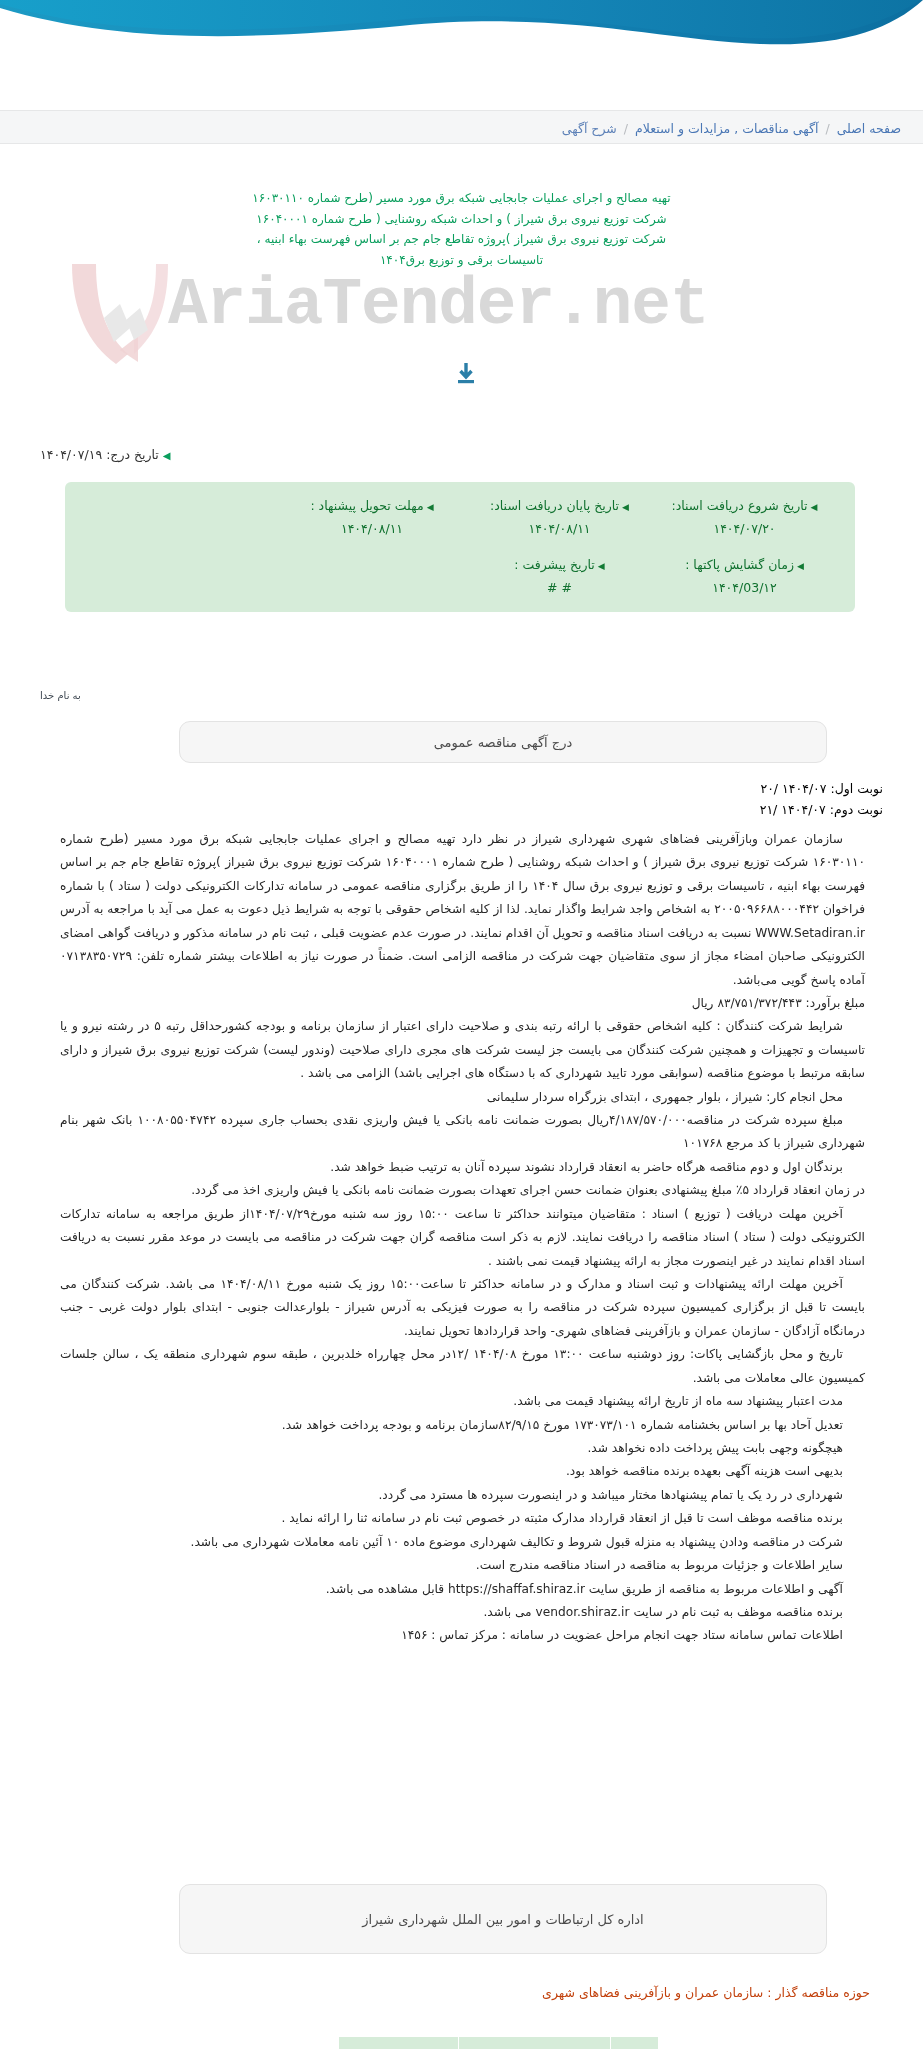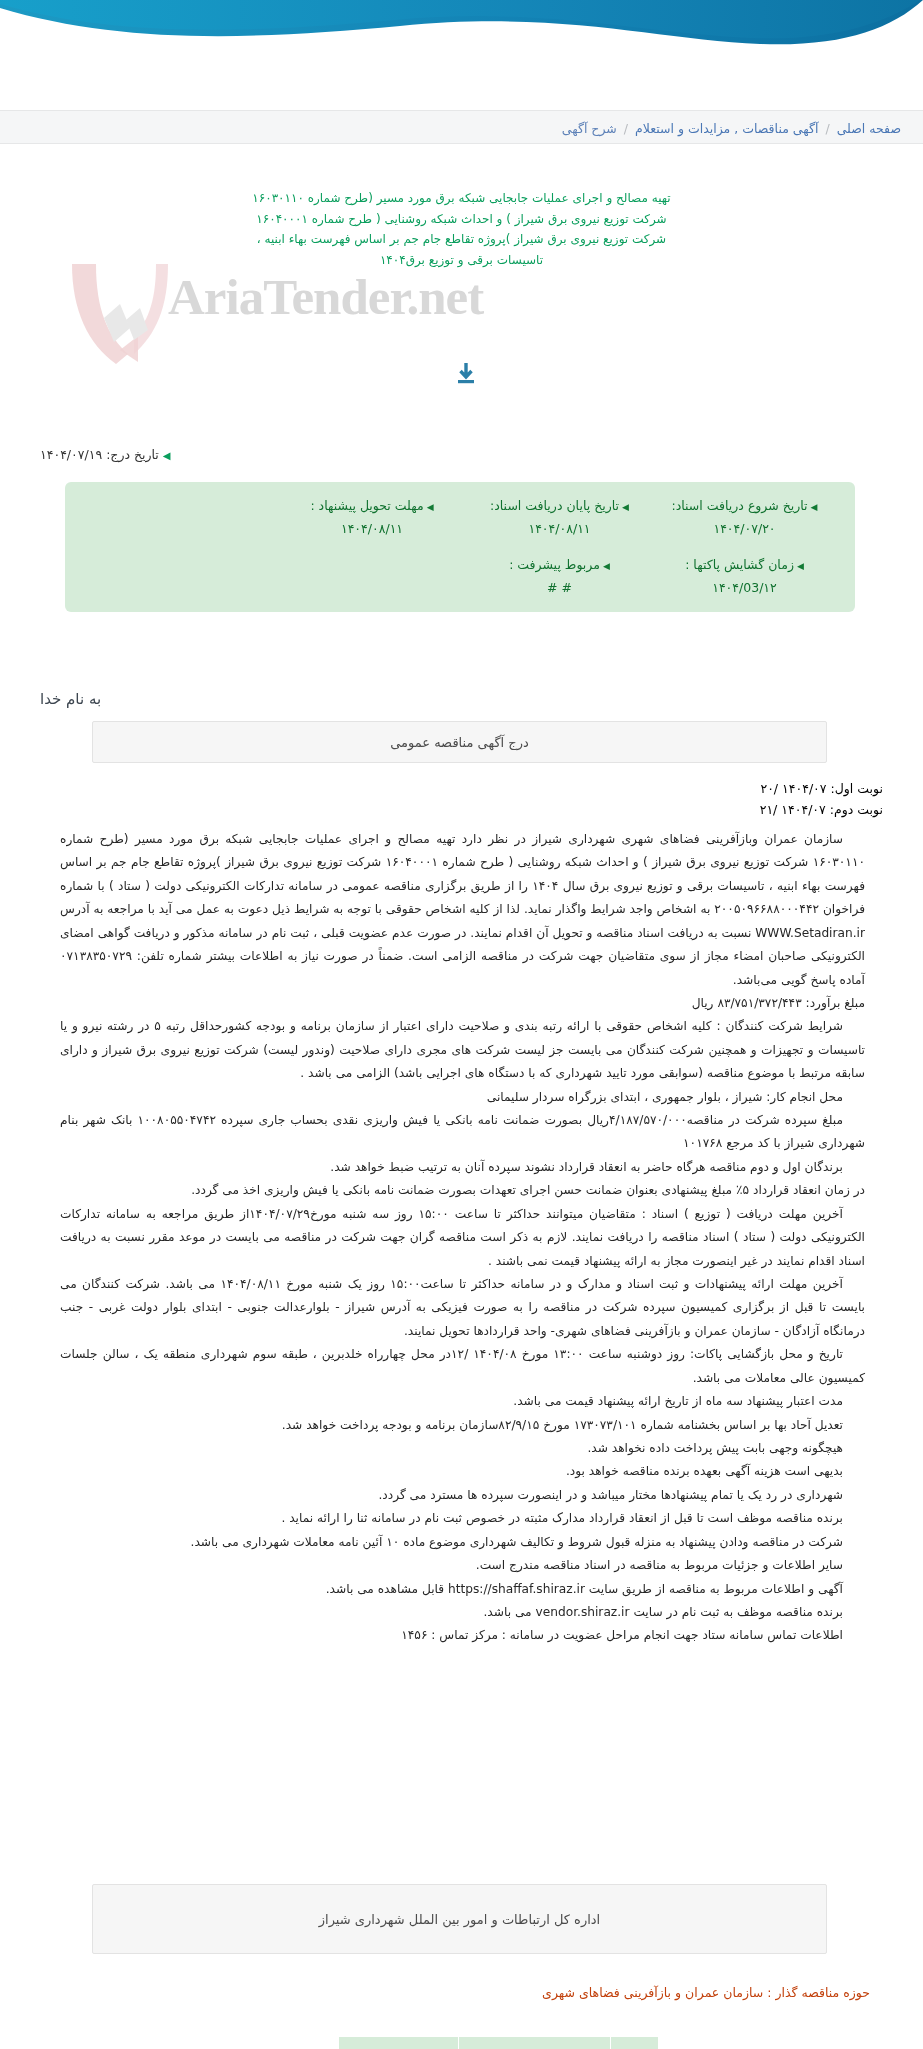--- a/index.html
+++ b/index.html
@@ -77,24 +77,24 @@
     left: 0;
     width: 923px;
     height: 120px;
     pointer-events: none;
     user-select: none;
   }
   .wm-text {
     position: absolute;
     left: 168px;
     top: 10px;
-    font-size: 51px;
+    font-size: 66px;
     letter-spacing: -1px;
     color: #d8d8d8;
-    font-family: Liberation Serif, serif;
+    font-family: Liberation Mono, monospace;
     font-weight: bold;
     direction: ltr;
   }
   .wm-logo {
     position: absolute;
     left: 64px;
     top: 0px;
     width: 112px;
     height: 112px;
   }
@@ -153,33 +153,33 @@
   .c-w2 { width: 185px; }
   .c-w3 { width: 190px; }
 
   
   .besm {
     position: absolute;
     top: 690px;
     right: 40px;
     width: 843px;
     text-align: left;
-    font-size: 15px;
+    font-size: 10px;
     color: #3d4650;
     direction: rtl;
   }
 
   
   .gray-box {
     position: absolute;
     right: 96px;
-    width: 735px;
+    width: 648px;
     background: #f6f6f6;
     border: 1px solid #e3e3e3;
-    border-radius: 2px;
+    border-radius: 11px;
     height: 42px;
     display: flex;
     align-items: center;
     justify-content: center;
     direction: rtl;
     margin-left: 32px;
   }
   .gray-box .gb-text {
     font-size: 13px;
     color: #4b4b4b;
@@ -323,21 +323,21 @@
         <span class="lbl"><span class="bullet">◀</span><span>مهلت تحویل پیشنهاد :</span></span>
         <span class="val">۱۴۰۴/۰۸/۱۱</span>
       </div>
     </div>
     <div class="info-row">
       <div class="info-cell c-w1">
         <span class="lbl"><span class="bullet">◀</span><span>زمان گشایش پاکتها :</span></span>
         <span class="val">۱۴۰۴/03/۱۲</span>
       </div>
       <div class="info-cell c-w2">
-        <span class="lbl"><span class="bullet">◀</span><span>مربوط پیشرفت :</span></span>
+        <span class="lbl"><span class="bullet">◀</span><span>تاریخ پیشرفت :</span></span>
         <span class="val"># #</span>
       </div>
     </div>
   </div>
 
   <div class="besm">به نام خدا</div>
 
   <div class="gray-box" id="gray-top">
     <span class="gb-text">درج آگهی مناقصه عمومی</span>
   </div>

